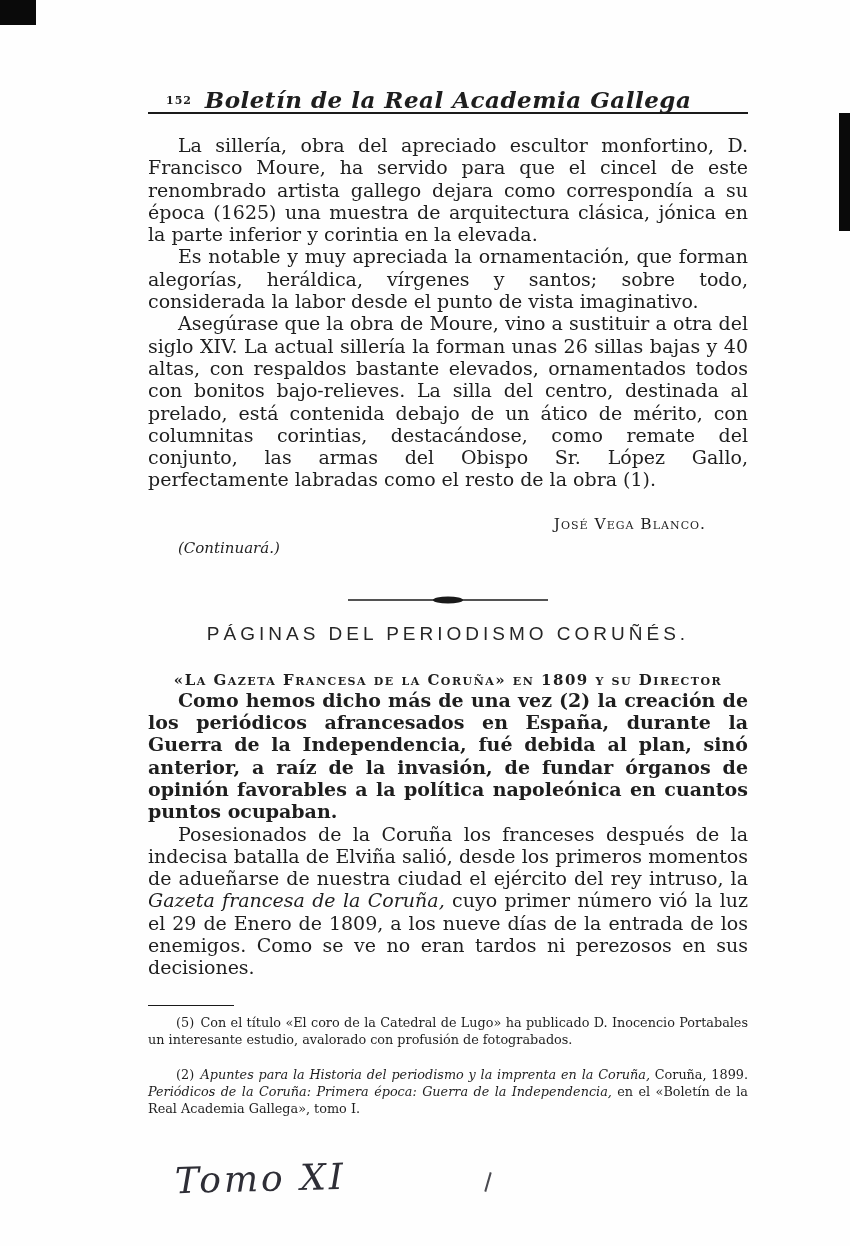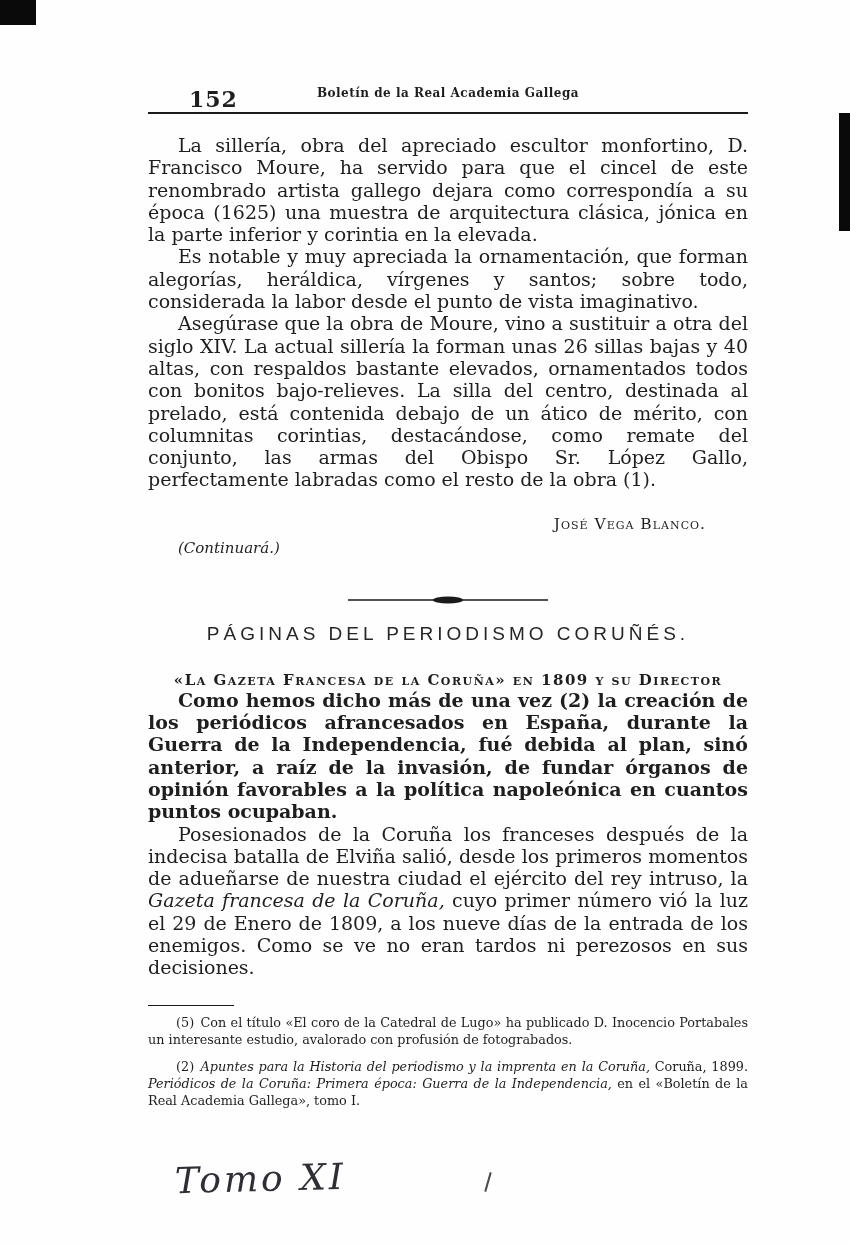--- a/index.html
+++ b/index.html
@@ -17,26 +17,26 @@
   }
   .content{
     position:absolute;left:148px;top:86px;width:600px;
   }
   .header{
     position:relative;height:26px;
     border-bottom:2px solid #1a1a1a;
     margin-bottom:20px;
   }
   .pageno{
-    position:absolute;left:18px;top:0;
-    font-size:22px;font-weight:bold;letter-spacing:1px;margin-left:23px;
+    position:absolute;left:18px;top:8px;
+    font-size:11px;font-weight:bold;letter-spacing:1px;
   }
   .jtitle{
     position:absolute;left:0;right:0;top:0;text-align:center;
-    font-size:12px;font-weight:bold;letter-spacing:0.5px;
+    font-size:23px;font-weight:bold;letter-spacing:0.5px;font-style:italic;
   }
   p.body{
     margin:0;
     font-size:19px;line-height:22.3px;
     text-align:justify;
     text-indent:30px;
   }
   .it{font-style:italic;}
   .signature{
     margin:24px 42px 0 0;
@@ -74,21 +74,21 @@
     margin:26px 0 0 0;
     width:86px;height:0;
     border-top:1.5px solid #1a1a1a;
   }
   p.fnote{
     margin:8px 0 0 0;
     font-size:12.8px;line-height:17.2px;
     text-align:justify;
     text-indent:28px;
   }
-  p.fnote.second{margin-top:10px;}
+  p.fnote.second{margin-top:18px;}
   .handwriting{
     position:absolute;left:175px;top:1158px;
     font-family:"DejaVu Serif", serif;
     font-style:italic;
     font-size:36px;
     letter-spacing:3px;
     color:#2e2e36;
     transform:rotate(-1.5deg);
   }
   .pen-mark{

